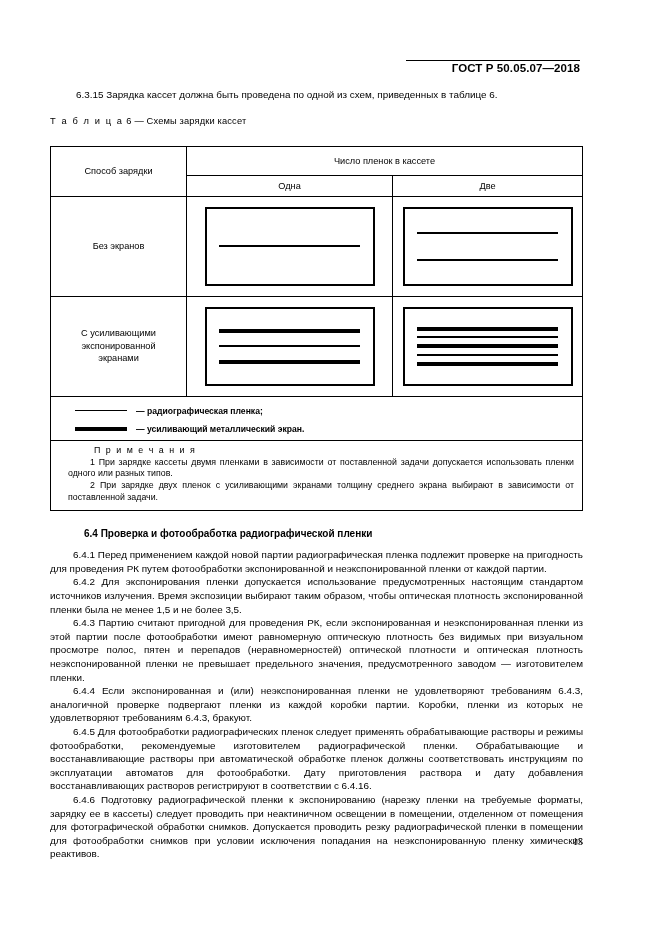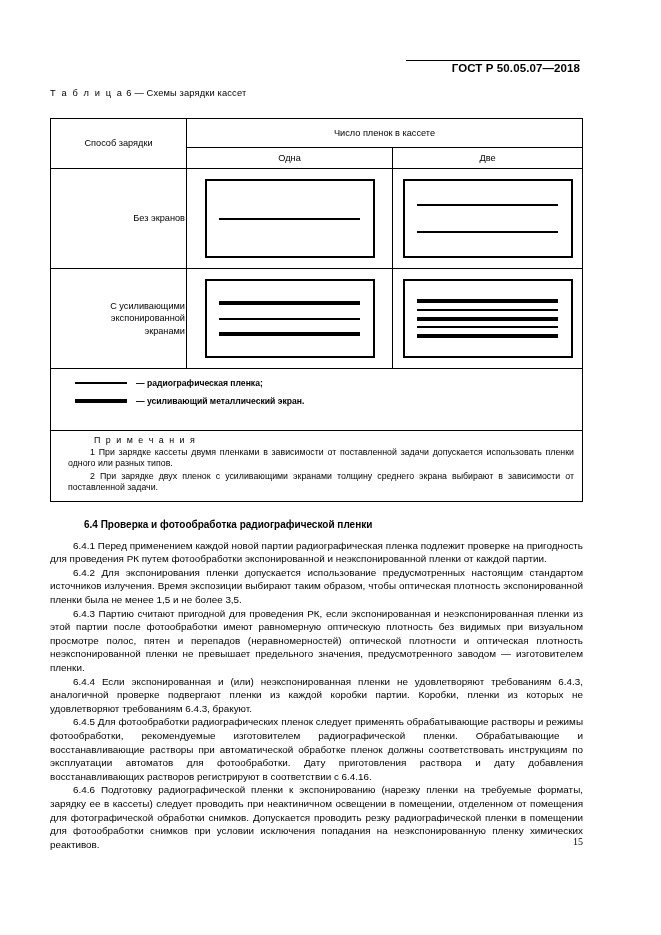--- a/index.html
+++ b/index.html
@@ -81,21 +81,21 @@
     border: 1px solid #000;
     text-align: center;
     font-size: 9.2px;
     padding: 5px 2px;
   }
   .tbl td {
     border: 1px solid #000;
   }
   .col-method {
     width: 131px;
-    text-align: right;
+    text-align: center;
     font-size: 9.2px;
     line-height: 12.5px;
     vertical-align: middle;
   }
   .hdr-span {
     height: 18px;
   }
   .diag-cell {
     height: 99px;
     vertical-align: middle;
@@ -142,21 +142,21 @@
     padding: 9px 0 4px 0;
     border-top: 1.6px solid #000 !important;
   }
   .legend-row {
     display: flex;
     align-items: center;
     margin: 0 0 8px 24px;
     font-size: 8.6px;
     font-weight: bold;
   }
-  .legend-row:last-child { margin-bottom: 20px; }
+  .legend-row:last-child { margin-bottom: 2px; }
   .leg-thin {
     width: 52px;
     height: 1.6px;
     background: #000;
     margin-right: 9px;
   }
   .leg-thick {
     width: 52px;
     height: 4px;
     background: #000;
@@ -201,20 +201,21 @@
 </head>
 <body>
 
 <div class="page">
 
   <div class="header-rule"></div>
   <div class="doc-header">ГОСТ Р 50.05.07—2018</div>
 
   <div class="content">
 
+    <p class="body-par intro">6.3.15 Зарядка кассет должна быть проведена по одной из схем, приведенных в таблице 6.</p>
 
     <div class="table-caption">
       <span class="spaced">Т а б л и ц а</span>
       <span>6</span>
       <span>— Схемы зарядки кассет</span>
     </div>
 
     <table class="tbl">
       <tbody>
         <tr class="tbl-head-row">

